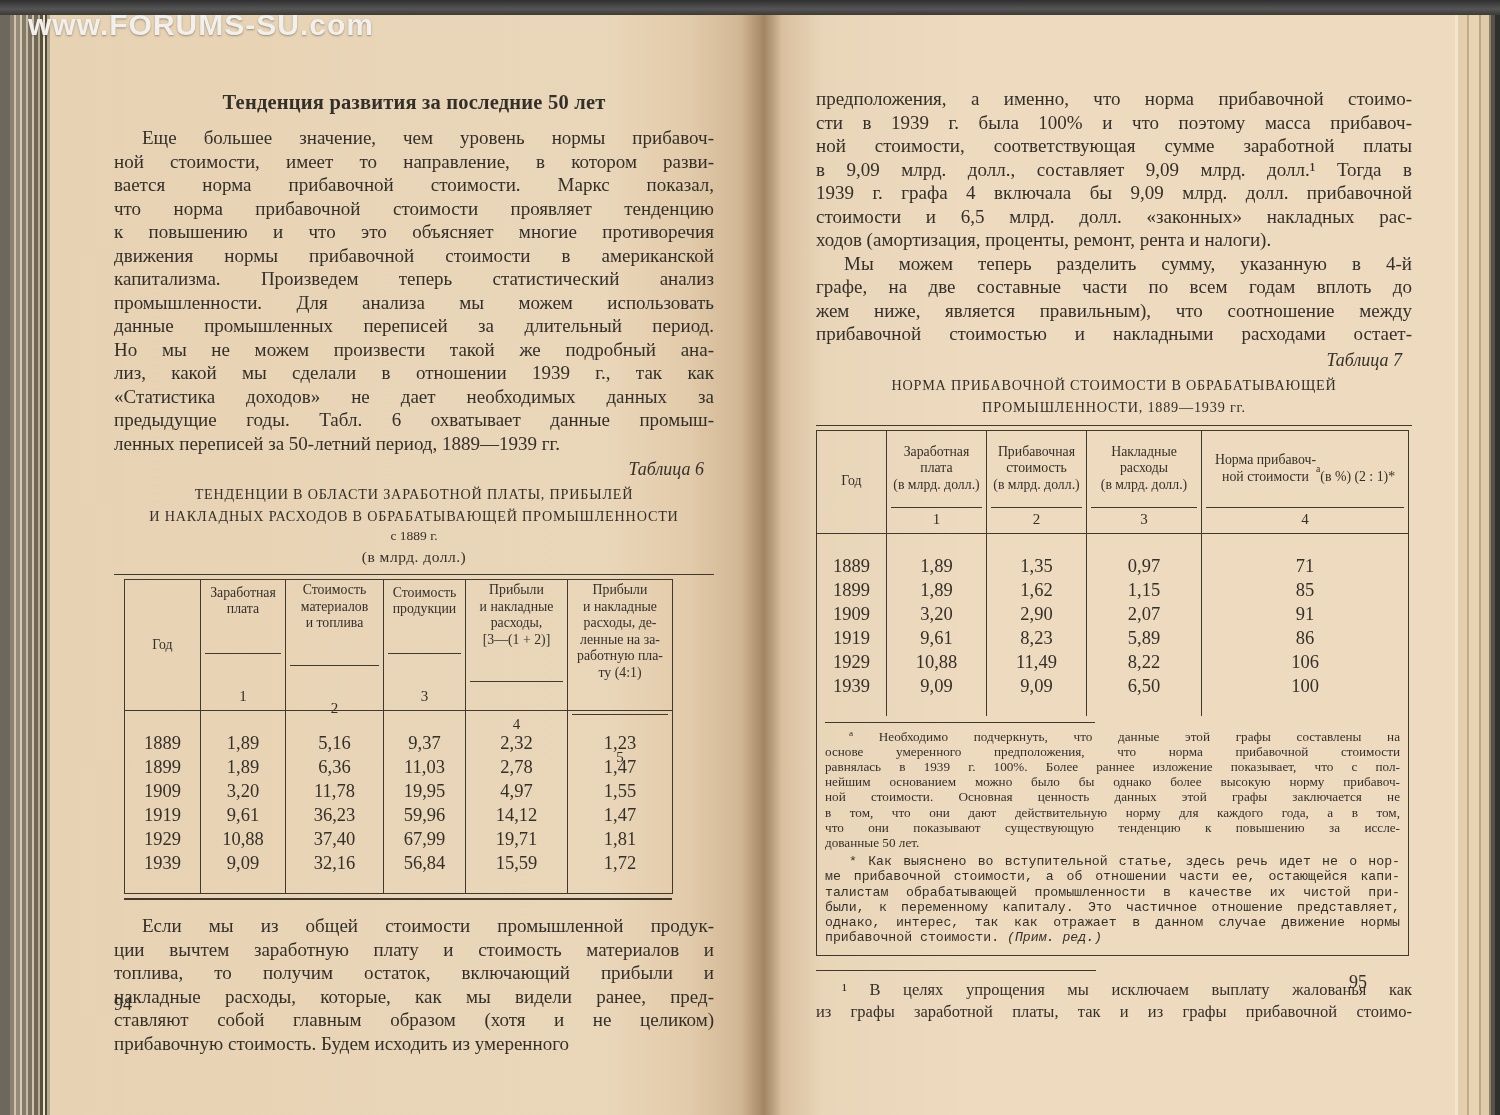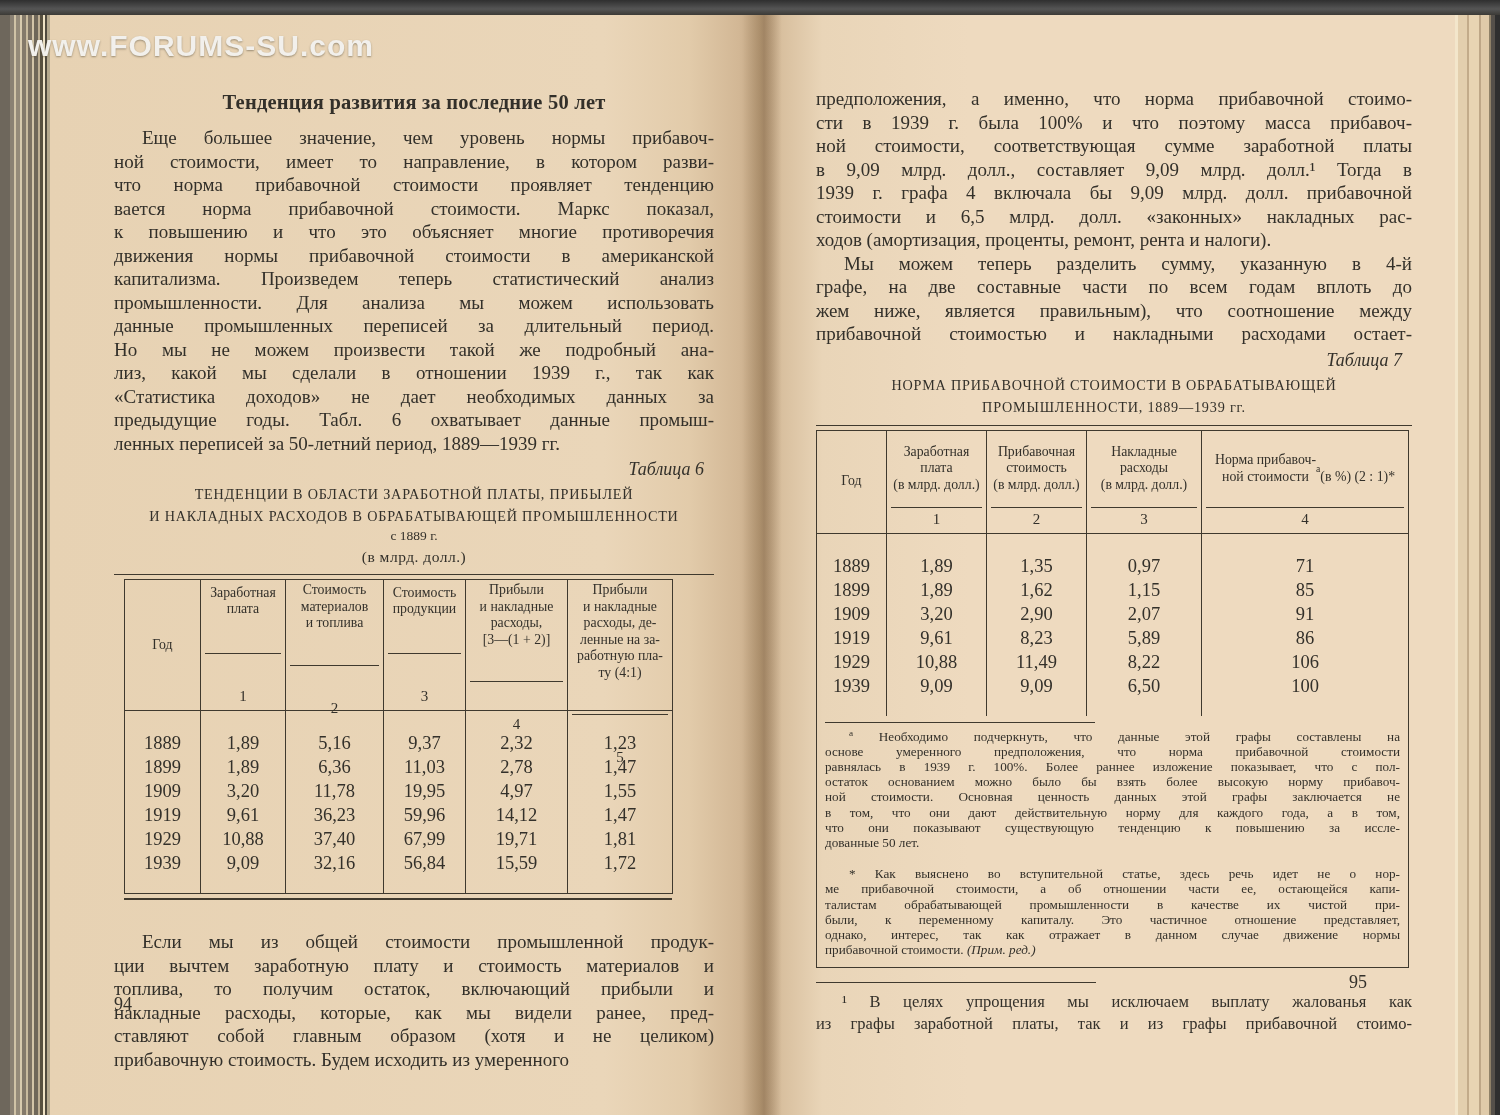--- a/index.html
+++ b/index.html
@@ -1,20 +1,20 @@
 <!DOCTYPE html>
 <html lang="ru"><head>
 <meta charset="utf-8">
 <style>
   html,body{margin:0;padding:0;background:#1a1a1a;}
   .scan{position:relative;width:1500px;height:1115px;background:#2e2b26;overflow:hidden;
         font-family:"Liberation Serif","DejaVu Serif",serif;color:#33302a;}
   .top-band{position:absolute;left:0;top:0;width:1500px;height:15px;
         background:linear-gradient(180deg,#2f2f2f,#555 60%,#3c3a36);}
-  .watermark{position:absolute;left:28px;top:29px;z-index:30;
+  .watermark{position:absolute;left:28px;top:8px;z-index:30;
         font-family:"Liberation Sans","DejaVu Sans",sans-serif;font-weight:bold;
         font-size:30px;letter-spacing:1px;color:#f2f0ec;text-shadow:0 1px 2px rgba(90,80,60,.55);}
   .book{position:absolute;left:0;top:15px;width:1500px;height:1100px;display:flex;}
   
   .edge-left{width:50px;height:100%;
         background:linear-gradient(90deg,#6e675c 0 10px,#8a8173 10px 14px,#cfc2a6 14px 16px,
           #948a79 16px 20px,#d8cbae 20px 22px,#847a6a 22px 26px,#c9bb9e 26px 28px,
           #7c7263 28px 32px,#d3c5a8 32px 34px,#6f6759 34px 38px,#bdae92 38px 40px,
           #57503f 40px 43px,#efe3c6 43px 45px,#4f4a3e 45px 47px,#b4a88d 47px 50px);}
   
@@ -63,50 +63,50 @@
   .data-table tbody td{font-size:18.5px;line-height:24px;text-align:center;}
   .data-table tbody tr:first-child td{padding-top:20px;}
   .data-table tbody tr:last-child td{padding-bottom:18px;}
   #table7 tfoot td{border-left:none;padding:4px 8px 10px 8px;}
   .fn-sep{width:270px;border-top:1px solid #3f392e;margin:2px 0 6px 0;}
   .fn{font-size:13.2px;line-height:15.2px;}
   .fn .ln{text-align:justify;text-align-last:justify;}
   .fn .ln.last{text-align-last:left;}
   .fn .ln.first{text-indent:24px;}
   .fn .ln + .ln{margin-top:0;}
-  .fn-star{margin-top:16px;}
+  .fn-star{margin-top:4px;font-family:Liberation Mono, monospace;}
   .page-fn-sep{width:280px;border-top:1.5px solid #3f392e;margin:14px 0 8px 0;}
   .page-fn{font-size:16.5px;line-height:22px;}
   .page-fn .ln{text-align:justify;text-align-last:justify;}
   .page-fn .ln.first{text-indent:26px;}
   .page-number{position:absolute;font-size:18px;}
   .pn-left{left:64px;bottom:100px;}
   .pn-right{right:88px;bottom:122px;}
   .gutter-shadow{position:absolute;left:742px;top:15px;width:40px;height:1100px;z-index:5;
         background:linear-gradient(90deg,rgba(120,90,55,0) 0%,rgba(110,80,45,.28) 45%,rgba(100,70,40,.38) 55%,rgba(120,90,55,0) 100%);}
-  sup{font-size:70%;line-height:0;} .mt14{margin-top:28px;}
+  sup{font-size:70%;line-height:0;} .mt14{margin-top:12px;}
 </style>
 </head>
 <body>
 
 <div class="scan">
   <div class="top-band"></div>
   <div class="watermark">www.FORUMS-SU.com</div>
 
   <div class="book">
     <div class="edge-left"></div>
 
     <div class="page page-left">
       <div class="inner">
         <h2 class="chapter-title">Тенденция развития за последние 50 лет</h2>
         <div class="para indent">
             <div class="ln first">Еще большее значение, чем уровень нормы прибавоч-</div>
             <div class="ln">ной стоимости, имеет то направление, в котором разви-</div>
+            <div class="ln">вается норма прибавочной стоимости. Маркс показал,</div>
             <div class="ln">что норма прибавочной стоимости проявляет тенденцию</div>
-            <div class="ln">вается норма прибавочной стоимости. Маркс показал,</div>
             <div class="ln">к повышению и что это объясняет многие противоречия</div>
             <div class="ln">движения нормы прибавочной стоимости в американской</div>
             <div class="ln">капитализма. Произведем теперь статистический анализ</div>
             <div class="ln">промышленности. Для анализа мы можем использовать</div>
             <div class="ln">данные промышленных переписей за длительный период.</div>
             <div class="ln">Но мы не можем произвести такой же подробный ана-</div>
             <div class="ln">лиз, какой мы сделали в отношении 1939 г., так как</div>
             <div class="ln">«Статистика доходов» не дает необходимых данных за</div>
             <div class="ln">предыдущие годы. Табл. 6 охватывает данные промыш-</div>
             <div class="ln last">ленных переписей за 50-летний период, 1889—1939 гг.</div>
@@ -276,21 +276,21 @@
               <col style="width:207px">
           </colgroup>
           <tfoot>
             <tr>
                 <td colspan="5">
               <div class="fn-sep"></div>
               <div class="fn">
                     <div class="ln first"><sup>a</sup> Необходимо подчеркнуть, что данные этой графы составлены на</div>
                     <div class="ln">основе умеренного предположения, что норма прибавочной стоимости</div>
                     <div class="ln">равнялась в 1939 г. 100%. Более раннее изложение показывает, что с пол-</div>
-                    <div class="ln">остаток основанием можно было бы взять более высокую норму прибавоч-</div>
+                    <div class="ln">нейшим основанием можно было бы однако более высокую норму прибавоч-</div>
                     <div class="ln">ной стоимости. Основная ценность данных этой графы заключается не</div>
                     <div class="ln">в том, что они дают действительную норму для каждого года, а в том,</div>
                     <div class="ln">что они показывают существующую тенденцию к повышению за иссле-</div>
                     <div class="ln last">дованные 50 лет.</div>
                   </div>
               <div class="fn fn-star">
                     <div class="ln first">* Как выяснено во вступительной статье, здесь речь идет не о нор-</div>
                     <div class="ln">ме прибавочной стоимости, а об отношении части ее, остающейся капи-</div>
                     <div class="ln">талистам обрабатывающей промышленности в качестве их чистой при-</div>
                     <div class="ln">были, к переменному капиталу. Это частичное отношение представляет,</div>

